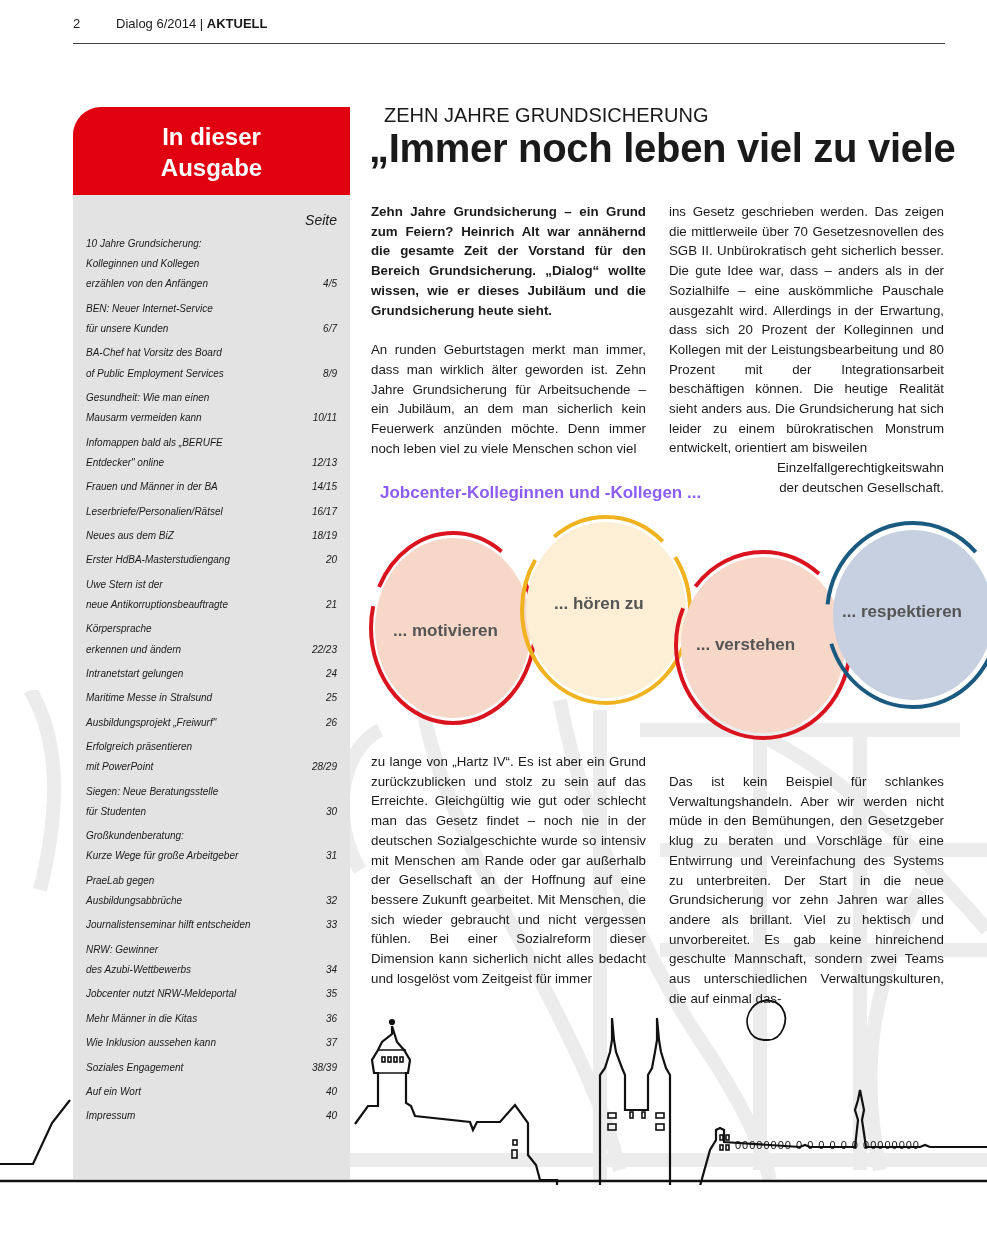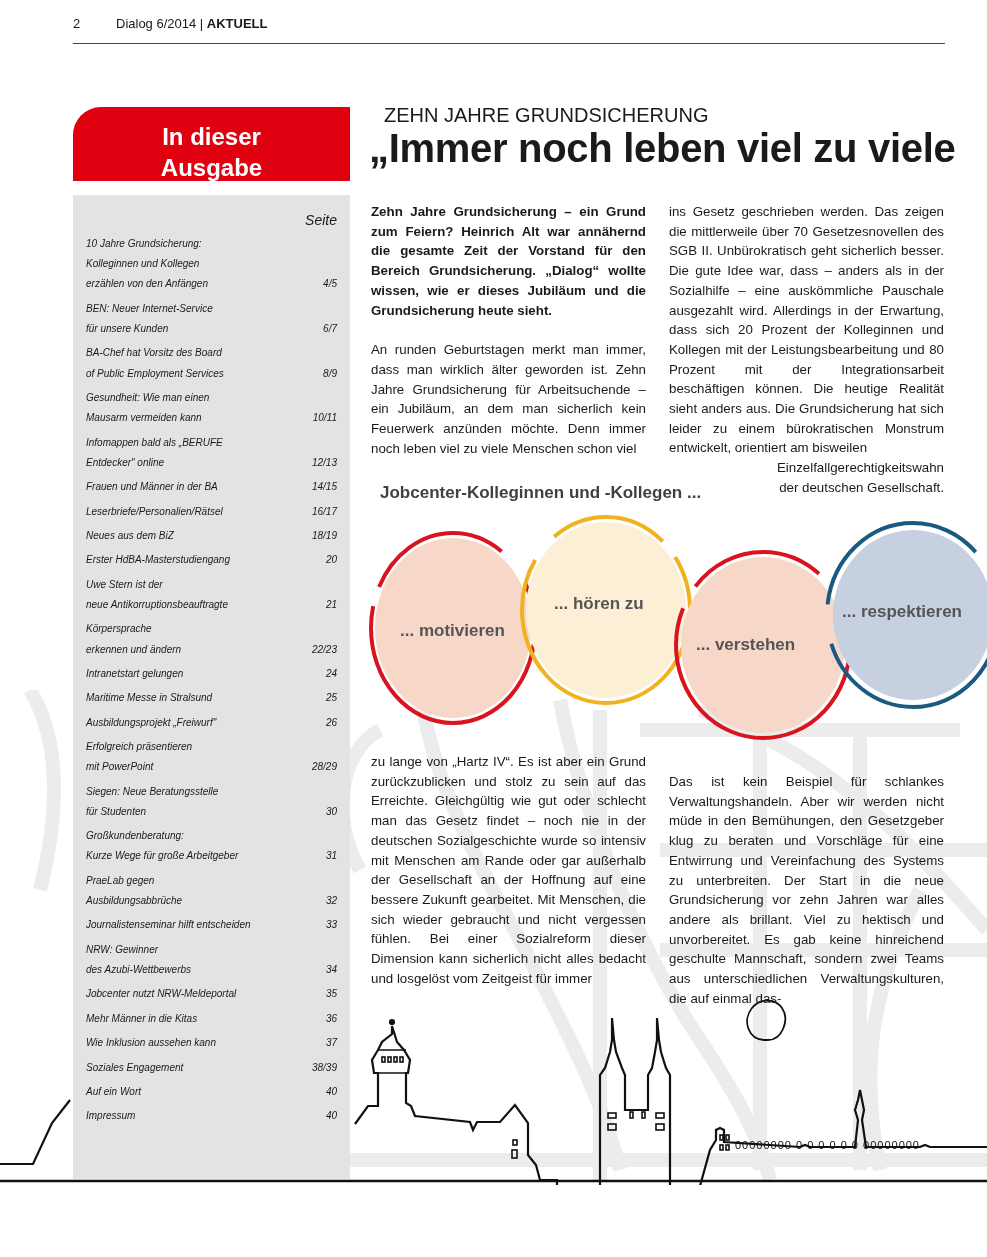--- a/index.html
+++ b/index.html
@@ -10,21 +10,21 @@
   .header .page-num { position: absolute; left: 73px; top: 16px; font-size: 13px; }
   .header .magazine { position: absolute; left: 116px; top: 16px; font-size: 13px; }
   .header .magazine b { font-weight: bold; }
   .header .rule { position: absolute; left: 73px; top: 43px; width: 872px; height: 1px; background: #444; }
 
   
   .watermark { position: absolute; left: 0; top: 690px; width: 987px; height: 500px; z-index: 0; }
 
   
   .toc { position: absolute; left: 73px; top: 107px; width: 277px; height: 1072px; z-index: 2; }
-  .toc-head { background: #e1000f; height: 74px; border-top-left-radius: 28px; color: #fff;
+  .toc-head { background: #e1000f; height: 88px; border-top-left-radius: 28px; color: #fff;
               text-align: center; font-weight: bold; font-size: 24px; line-height: 31px; padding-top: 14px; box-sizing: border-box; }
   .toc-body { background: #e3e3e3; position: absolute; top: 88px; left: 0; width: 277px; bottom: 0; padding: 0 13px 0 13px; box-sizing: border-box; font-style: italic; }
   .toc-seite { text-align: right; font-size: 14px; margin-top: 17px; margin-bottom: 6px; }
   .toc-item { display: flex; justify-content: space-between; align-items: flex-end;
               font-size: 10px; line-height: 20.2px; margin-bottom: 4.2px; }
   .toc-item .t { white-space: pre-line; }
   .toc-item .p { white-space: nowrap; padding-left: 6px; }
 
   
   .kicker { position: absolute; left: 384px; top: 104px; font-size: 20px; z-index: 2; }
@@ -34,21 +34,21 @@
   .col p { margin: 0; }
   .lead { font-weight: bold; }
   .c1a { left: 371px; top: 202px; }
   .c2a { left: 669px; top: 202px; }
   .c1b { left: 371px; top: 752px; }
   .c2b { left: 669px; top: 772px; }
   .gap { height: 20px; }
   .tail { text-align: right; }
 
   .graphic { position: absolute; left: 368px; top: 480px; width: 619px; height: 270px; z-index: 2; }
-  .graphic-title { position: absolute; left: 12px; top: 3px; font-size: 17px; font-weight: bold; color: #404040; }
+  .graphic-title { position: absolute; left: 12px; top: 3px; font-size: 17px; font-weight: bold; color: #8b5cf6; }
   .circle-label { position: absolute; font-size: 17px; font-weight: bold; color: #555; white-space: nowrap; }
 
   .skyline { position: absolute; left: 0; top: 1000px; width: 987px; height: 185px; z-index: 1; }
 </style>
 </head>
 <body>
 
 <div class="header">
   <span class="page-num">2</span>
   <span class="magazine"><span>Dialog 6/2014 |</span> <b>AKTUELL</b></span>
@@ -217,21 +217,21 @@
   <svg width="619" height="270" style="position:absolute;left:0;top:0">
     <ellipse cx="85" cy="148" rx="78" ry="90" fill="#f7d7c8"></ellipse>
     <ellipse cx="85" cy="148" rx="82" ry="95" fill="none" stroke="#d9141e" stroke-width="4" stroke-dasharray="300 20 150 40"></ellipse>
     <ellipse cx="238" cy="130" rx="80" ry="88" fill="#fdefd6"></ellipse>
     <ellipse cx="238" cy="130" rx="84" ry="93" fill="none" stroke="#f0b21e" stroke-width="4" stroke-dasharray="330 30 120 20"></ellipse>
     <ellipse cx="395" cy="165" rx="82" ry="88" fill="#f7d7c8"></ellipse>
     <ellipse cx="395" cy="165" rx="87" ry="93" fill="none" stroke="#d9141e" stroke-width="4" stroke-dasharray="320 25 140 30"></ellipse>
     <ellipse cx="545" cy="135" rx="80" ry="85" fill="#c6d0e0"></ellipse>
     <ellipse cx="545" cy="135" rx="86" ry="92" fill="none" stroke="#1a5a80" stroke-width="4" stroke-dasharray="250 40 200 30"></ellipse>
   </svg>
-  <div class="circle-label" style="left:32px;top:141px">... motivieren</div>
+  <div class="circle-label" style="left:25px;top:141px">... motivieren</div>
   <div class="circle-label" style="left:186px;top:114px">... hören zu</div>
   <div class="circle-label" style="left:328px;top:155px">... verstehen</div>
   <div class="circle-label" style="left:474px;top:122px">... respektieren</div>
 </div>
 
 <div class="col c1b">
   <p>zu lange von „Hartz IV“. Es ist aber ein Grund zurückzublicken und stolz zu sein auf das Erreichte. Gleichgültig wie gut oder schlecht man das Gesetz findet – noch nie in der deutschen Sozialgeschichte wurde so intensiv mit Menschen am Rande oder gar außerhalb der Gesellschaft an der Hoffnung auf eine bessere Zukunft gearbeitet. Mit Menschen, die sich wieder gebraucht und nicht vergessen fühlen. Bei einer Sozialreform dieser Dimension kann sicherlich nicht alles bedacht und losgelöst vom Zeitgeist für immer</p>
 </div>
 <div class="col c2b">
   <p>Das ist kein Beispiel für schlankes Verwaltungshandeln. Aber wir werden nicht müde in den Bemühungen, den Gesetzgeber klug zu beraten und Vorschläge für eine Entwirrung und Vereinfachung des Systems zu unterbreiten. Der Start in die neue Grundsicherung vor zehn Jahren war alles andere als brillant. Viel zu hektisch und unvorbereitet. Es gab keine hinreichend geschulte Mannschaft, sondern zwei Teams aus unterschiedlichen Verwaltungskulturen, die auf einmal das-</p>

